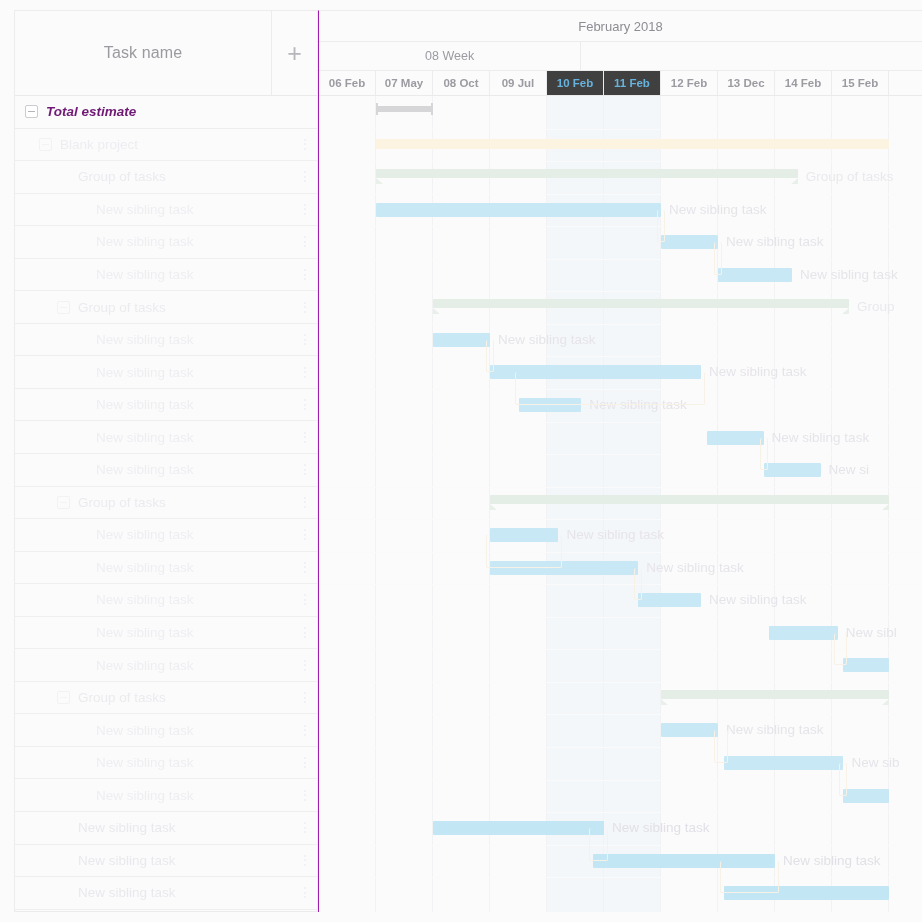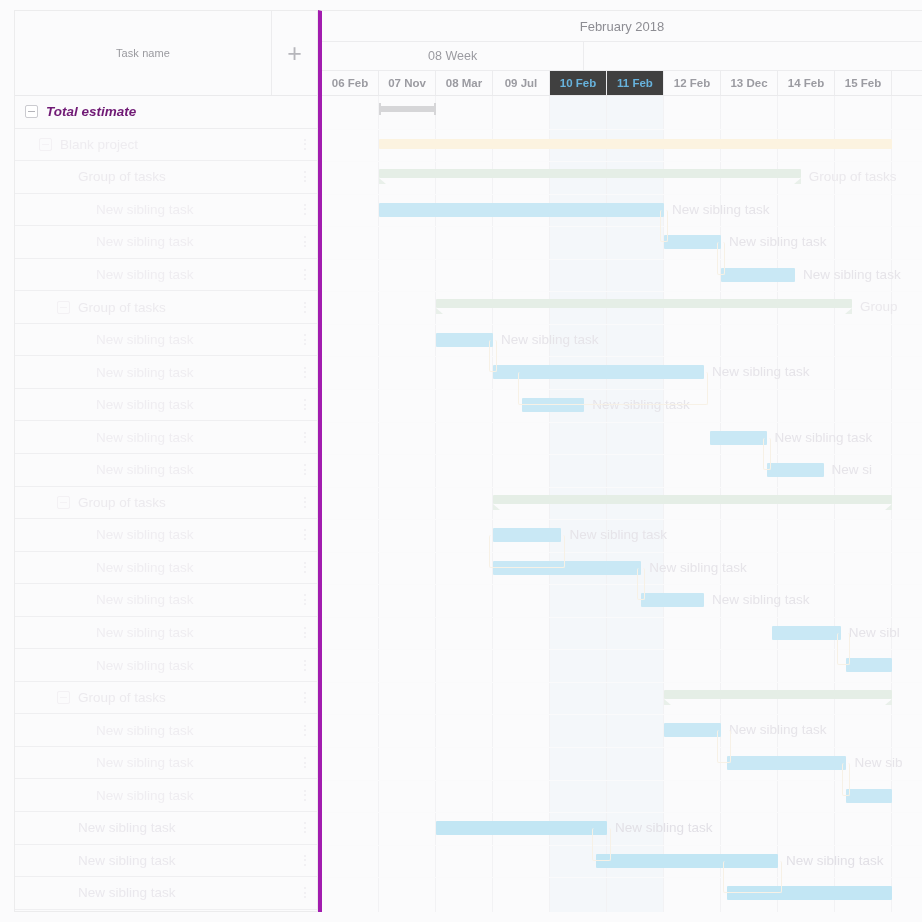--- a/index.html
+++ b/index.html
@@ -18,21 +18,21 @@
     border: 1px solid #ececed;
     background: #fbfbfc;
   }
   .lp-head {
     position: relative; height: 85px;
     border-bottom: 1px solid #eaeaec;
     display: flex;
   }
   .lp-head-name {
     flex: 1 1 auto; display: flex; align-items: center; justify-content: center;
-    font-size: 11px; color: #9a9a9f; letter-spacing: .1px;
+    font-size: 16px; color: #9a9a9f; letter-spacing: .1px;
     border-right: 1px solid #ececee;
   }
   .lp-head-add {
     width: 45px; display: flex; align-items: center; justify-content: center;
     color: #b6b6bb; font-size: 25px; font-weight: 300; line-height: 1;
     cursor: pointer; user-select: none;
   }
   .lp-rows { position: relative; }
 
   .trow {
@@ -69,21 +69,21 @@
   .lv-project .tname { color: #eeecf0; }
   .lv-group   .tname { color: #eceaee; }
   .lv-task    .tname { color: #efedf1; }
   .lv-task2   .tname { color: #eae8ed; }
 
   
   .right-pane {
     position: absolute; left: 318px; top: 10px;
     width: 604px; height: 902px;
     border-top: 1px solid #ececed;
-    border-left: 4px solid #a21caf;
+    border-left: 1px solid #a21caf;
     background: #fbfbfc; overflow: hidden;
   }
   .rh-month {
     height: 31px; border-bottom: 1px solid #ececee;
     display: flex; align-items: center; justify-content: center;
     font-size: 13px; color: #8d8d93;
   }
   .rh-weeks { height: 29px; display: flex; border-bottom: 1px solid #ececee; }
   .rh-week {
     display: flex; align-items: center; justify-content: center;
@@ -385,22 +385,22 @@
       </div>
   </div>
 
   <div class="right-pane">
     <div class="rh-month">February 2018</div>
     <div class="rh-weeks" id="week-head">
         <div class="rh-week" style="width: 262.2px; flex: 0 0 262.2px;">08 Week</div>
       </div>
     <div class="rh-days" id="day-head">
         <div class="rh-day">06 Feb</div>
-        <div class="rh-day">07 Nov</div>
-        <div class="rh-day">08 Mar</div>
+        <div class="rh-day">07 May</div>
+        <div class="rh-day">08 Oct</div>
         <div class="rh-day">09 Jul</div>
         <div class="rh-day we">10 Feb</div>
         <div class="rh-day we">11 Feb</div>
         <div class="rh-day">12 Feb</div>
         <div class="rh-day">13 Dec</div>
         <div class="rh-day">14 Feb</div>
         <div class="rh-day">15 Feb</div>
       </div>
     <div class="canvas" id="canvas">
         <div class="col-bg" style="left: 0px;"></div>

